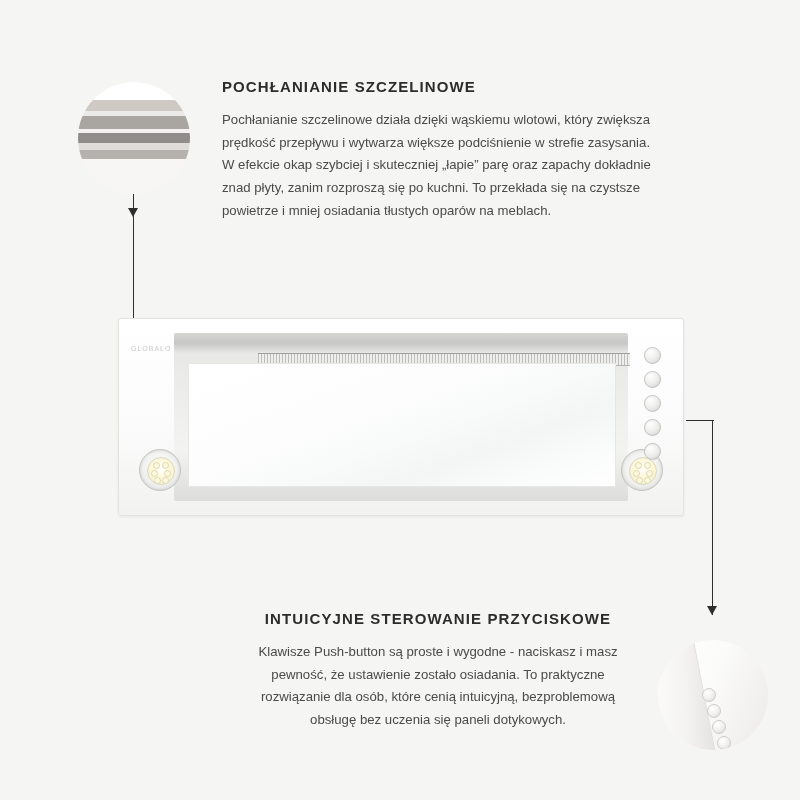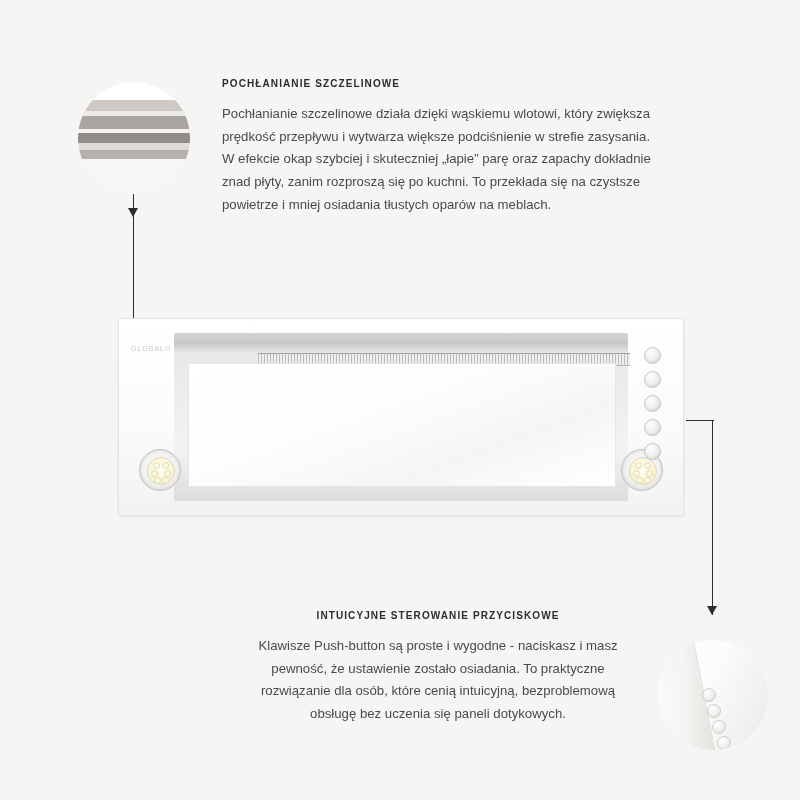--- a/index.html
+++ b/index.html
@@ -59,21 +59,21 @@
   .band-7 { top: 68px;  height: 9px;  background: #b5b1ad; }
   .band-8 { top: 77px;  height: 35px; background: #f7f6f5; }
 
   .text-top {
     position: absolute;
     left: 222px;
     top: 38px;
     width: 440px;
   }
   .heading {
-    font-size: 10px;
+    font-size: 15px;
     font-weight: bold;
     letter-spacing: 1.1px;
     color: #2c2c2c;
     margin: 0 0 14px 0;
   }
   .body-text {
     font-size: 13.2px;
     line-height: 1.72;
     color: #4a4a4a;
     margin: 0;

